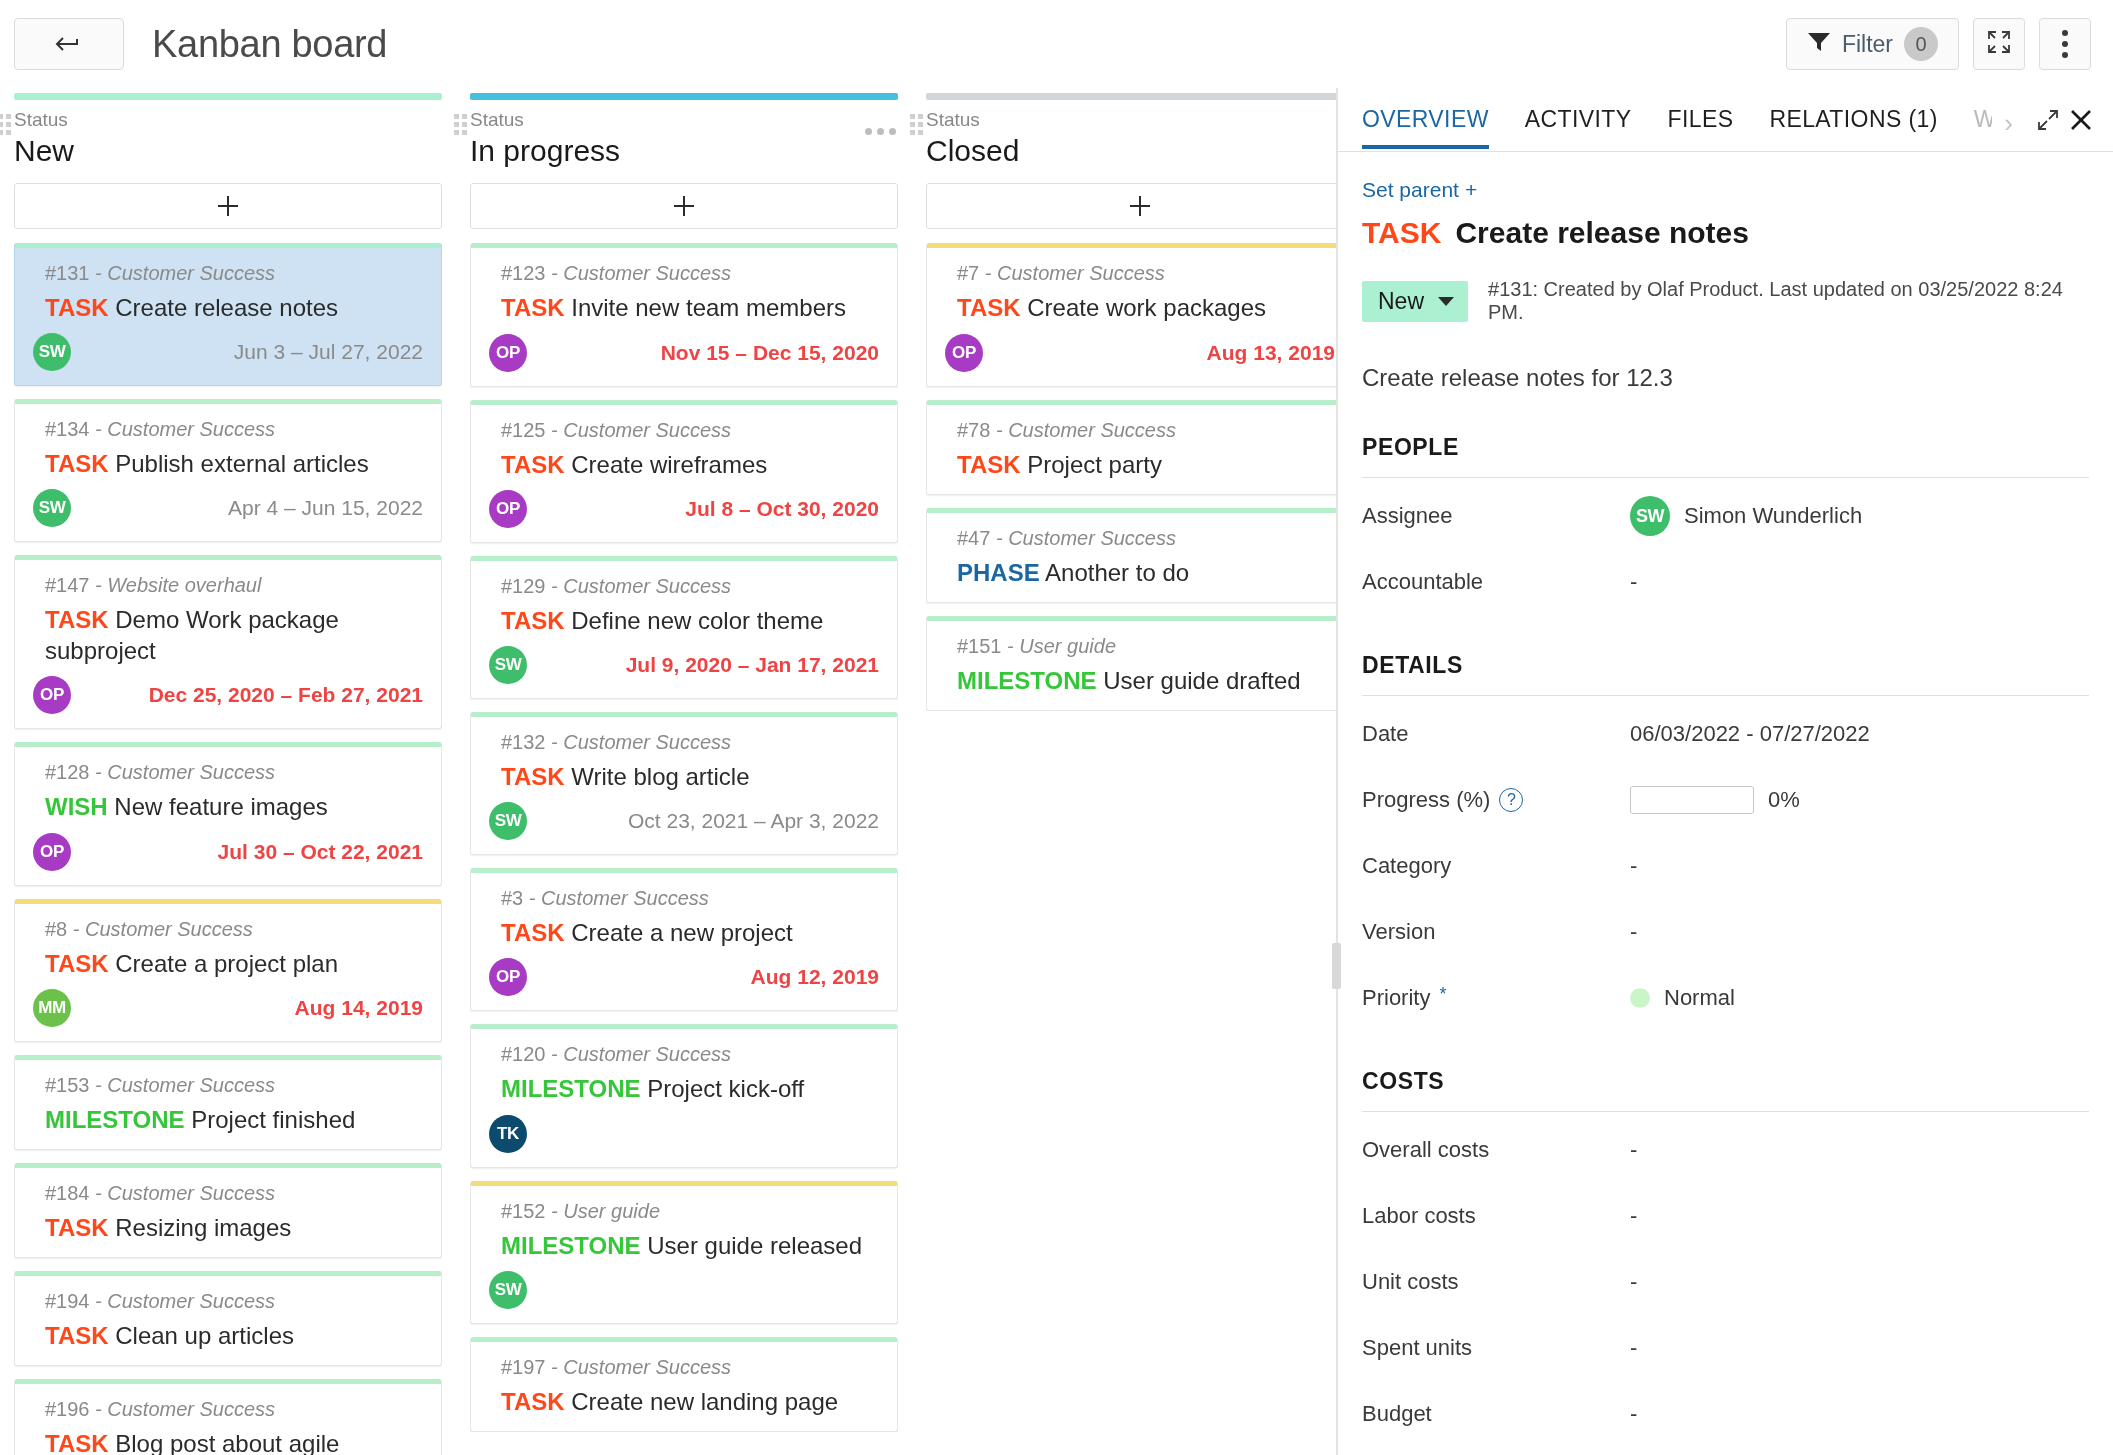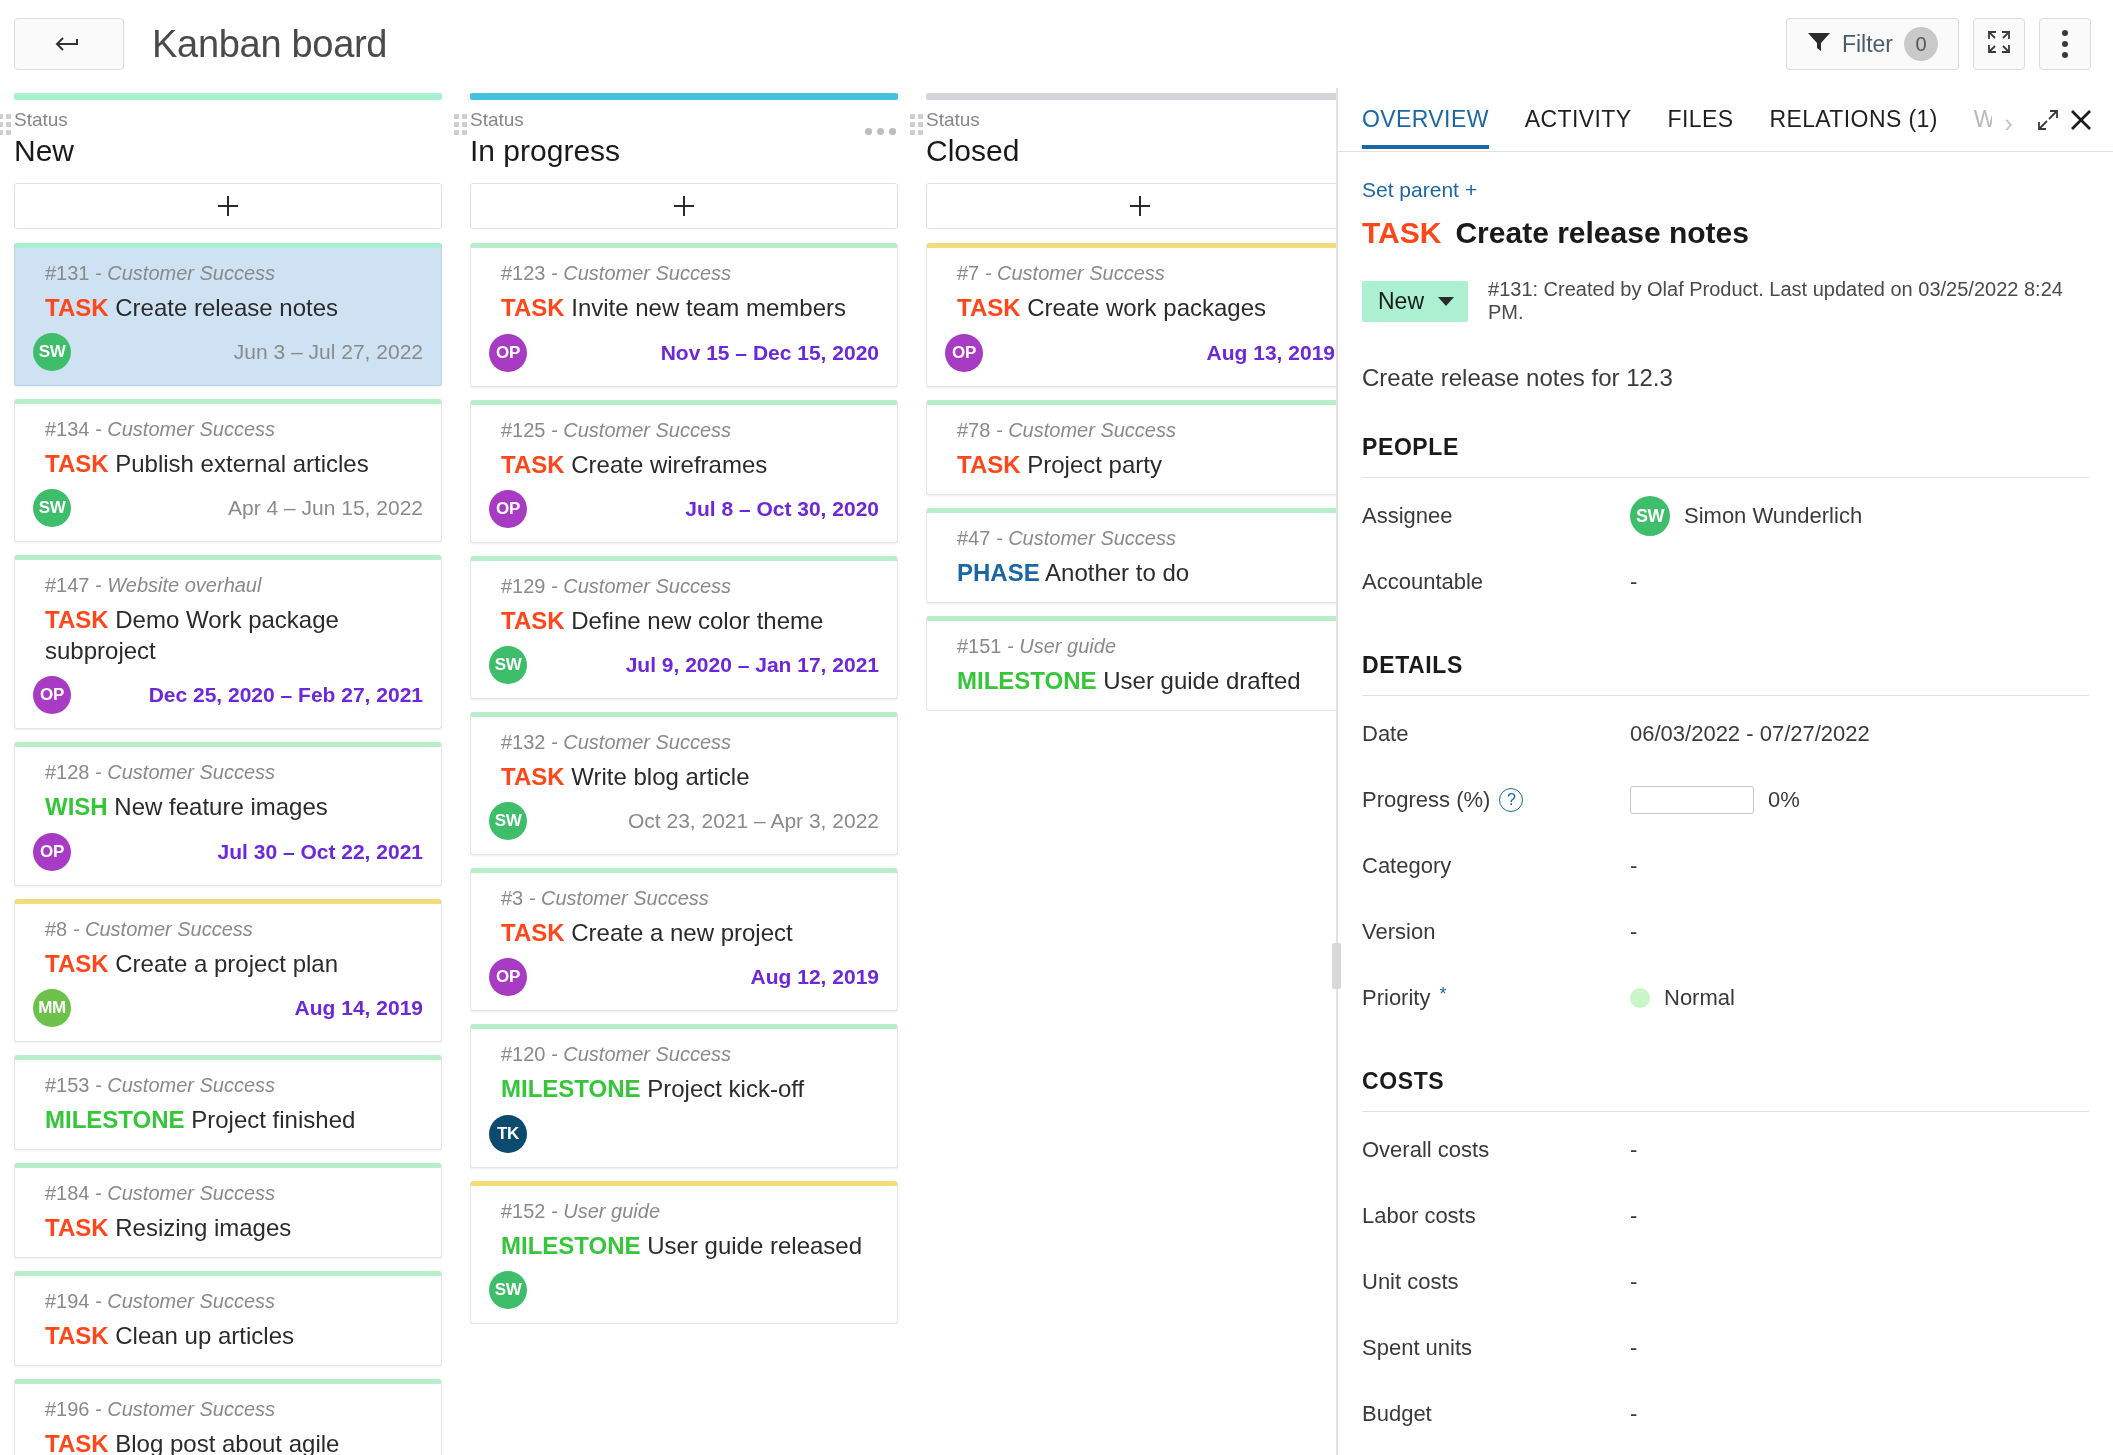--- a/index.html
+++ b/index.html
@@ -128,21 +128,21 @@
     margin-top: 10px; padding: 0 18px;
     display: flex; align-items: center; min-height: 38px;
   }
   .avatar {
     width: 38px; height: 38px; border-radius: 50%;
     display: flex; align-items: center; justify-content: center;
     color: #fff; font-size: 17px; font-weight: 700; letter-spacing: -0.4px;
     flex: 0 0 38px;
   }
   .dates { margin-left: auto; font-size: 21px; }
-  .dates.overdue { color: #6d28d9; font-weight: 700; }
+  .dates.overdue { color: #ef4444; font-weight: 700; }
   .dates.normal { color: #8a8a8a; font-weight: 400; }
 
   
   .splitter {
     width: 2px; flex: 0 0 2px; background: #e3e3e3;
     position: relative; cursor: col-resize;
   }
   .splitter .grip {
     position: absolute; left: -4px; top: 855px;
     width: 9px; height: 46px; background: #d8d8d8; border-radius: 2px;
@@ -463,20 +463,27 @@
             <div class="card">
               <div class="accent" style="background: rgb(245, 220, 122);"></div>
               <div class="card-body">
                 <div class="card-meta"><span class="id">#152</span> <span class="proj">- User guide</span></div>
                 <div class="card-title"><span class="type milestone">MILESTONE</span> <span>User guide released</span></div>
               </div>
               <div class="card-foot">
                 <span class="avatar" style="background: rgb(62, 189, 107);">SW</span>
               </div>
             </div>
+            <div class="card">
+              <div class="accent" style="background: rgb(182, 239, 201);"></div>
+              <div class="card-body">
+                <div class="card-meta"><span class="id">#197</span> <span class="proj">- Customer Success</span></div>
+                <div class="card-title"><span class="type task">TASK</span> <span>Create new landing page</span></div>
+              </div>
+            </div>
           </div>
         </div>
         <div class="column">
           <div class="col-topbar" style="background: rgb(210, 214, 218);"></div>
           <div class="col-head">
             <div class="drag-handle">
               <i></i>
               <i></i>
               <i></i>
               <i></i>

